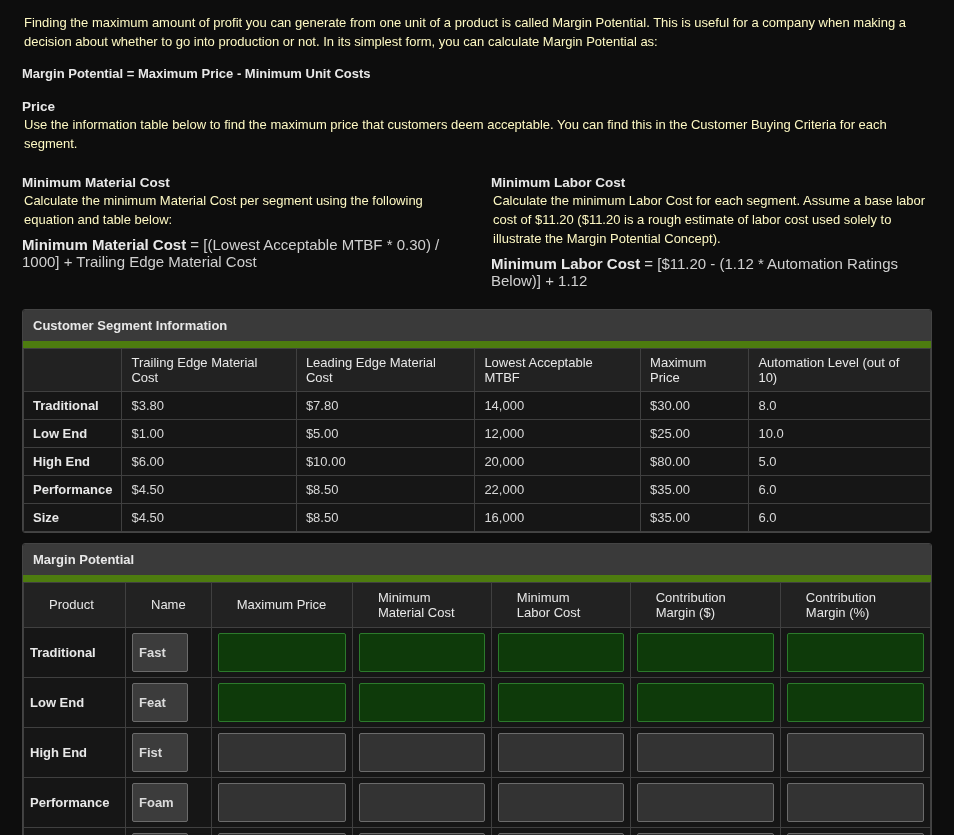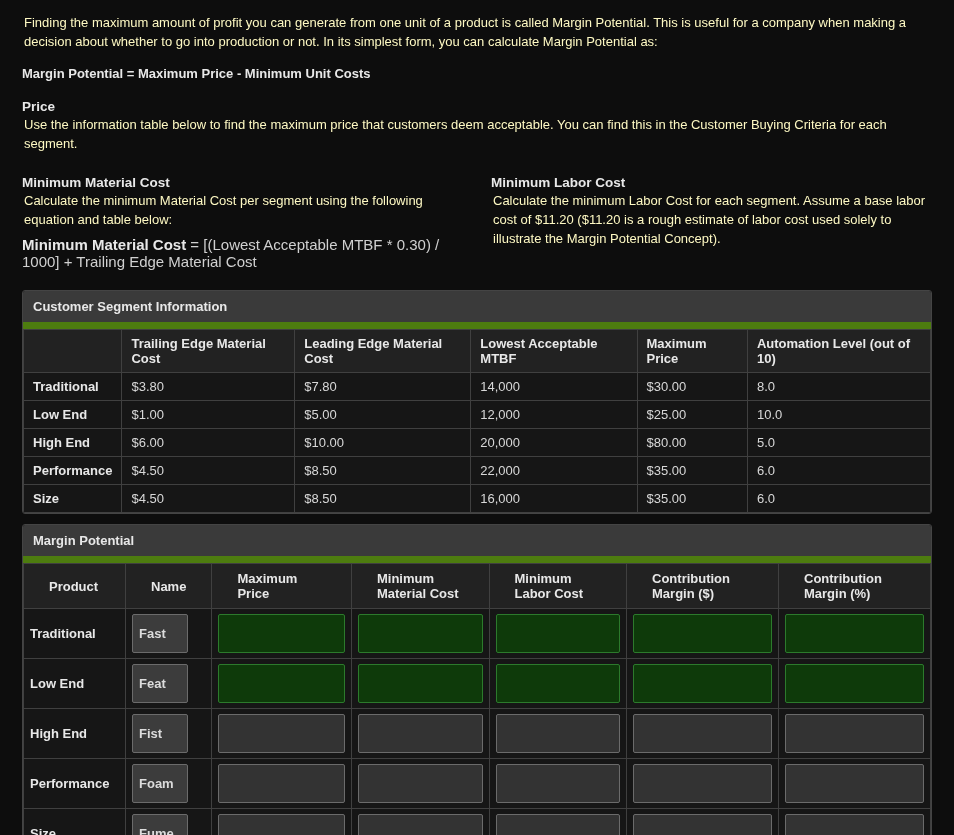--- a/index.html
+++ b/index.html
@@ -19,21 +19,21 @@
   .sub-title { color: #e8e8e8; font-weight: bold; font-size: 13.5px; margin: 8px 0 2px 0; }
   .two-col { display: flex; gap: 28px; margin-bottom: 4px; }
   .two-col > div { flex: 1; }
   .formula-eq { color: #d0d0d0; margin: 6px 0 10px 0; font-size: 15px;}
   .formula-eq b { color: #e8e8e8; }
 
   .panel { border: 1px solid #444; border-radius: 3px; margin-top: 10px; overflow: hidden; }
   .panel-header { background: #3a3a3a; color: #e8e8e8; font-weight: bold; font-size: 13px; padding: 8px 10px; border-bottom: 7px solid #4d7c0f; }
   table { width: 100%; border-collapse: collapse; background: #161616; }
   th, td { border: 1px solid #404040; padding: 6px 9px; font-size: 13px; text-align: left; vertical-align: middle; }
-  th { background: #222; color: #e8e8e8; font-weight: bold; }
+  th { background: #222; color: #e8e8e8; font-weight: normal; }
   td { color: #d8d8d8; }
   td.center, th.center { }
   td.rowhead { color: #e8e8e8; font-weight: bold; }
 
   .inp {
     width: 100%;
     height: 39px;
     background: #333333;
     border: 1px solid #6a8a3a;
     border-radius: 2px;
@@ -66,20 +66,23 @@
     <div>
       <div class="sub-title">Minimum Material Cost</div>
       <div class="para" style="margin-bottom:6px;">Calculate the minimum Material Cost per segment using the following equation and table below:</div>
       <div class="formula-eq">
         <b>Minimum Material Cost</b><span> = [(Lowest Acceptable MTBF * 0.30) / 1000] + Trailing Edge Material Cost</span>
       </div>
     </div>
     <div>
       <div class="sub-title">Minimum Labor Cost</div>
       <div class="para" style="margin-bottom:6px;">Calculate the minimum Labor Cost for each segment. Assume a base labor cost of $11.20 ($11.20 is a rough estimate of labor cost used solely to illustrate the Margin Potential Concept).</div>
+      <div class="formula-eq">
+        <b>Minimum Labor Cost</b><span> = [$11.20 - (1.12 * Automation Ratings Below)] + 1.12</span>
+      </div>
     </div>
   </div>
 
   <div class="panel">
     <div class="panel-header">Customer Segment Information</div>
     <table>
       <thead>
         <tr id="csi-head-row">
             <th></th>
             <th>Trailing Edge Material Cost</th>

